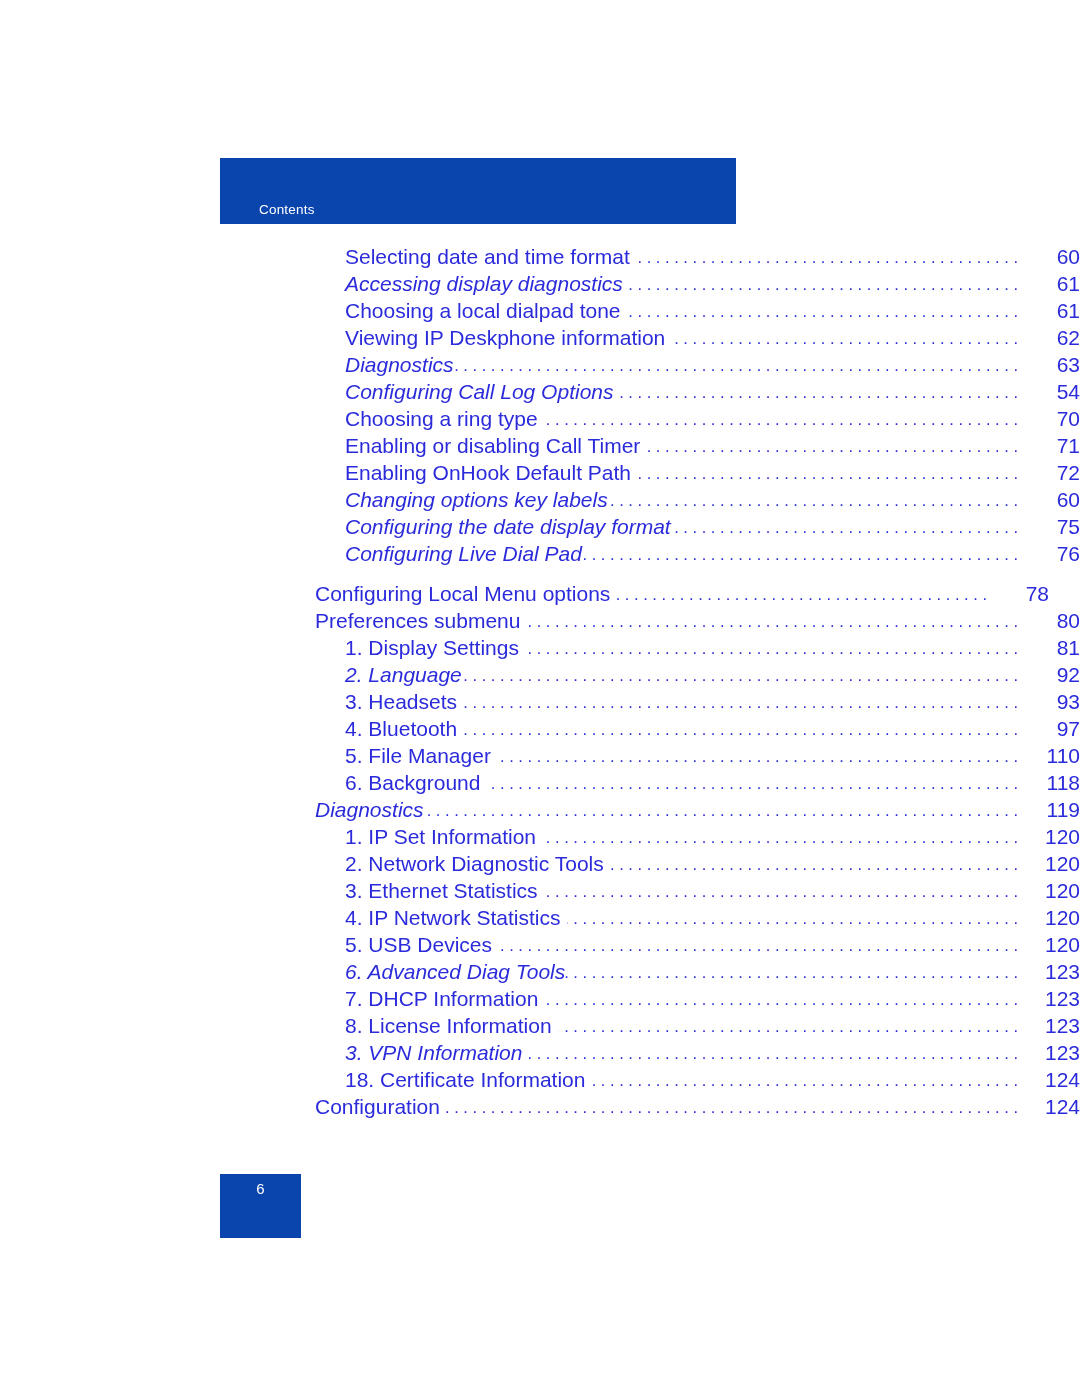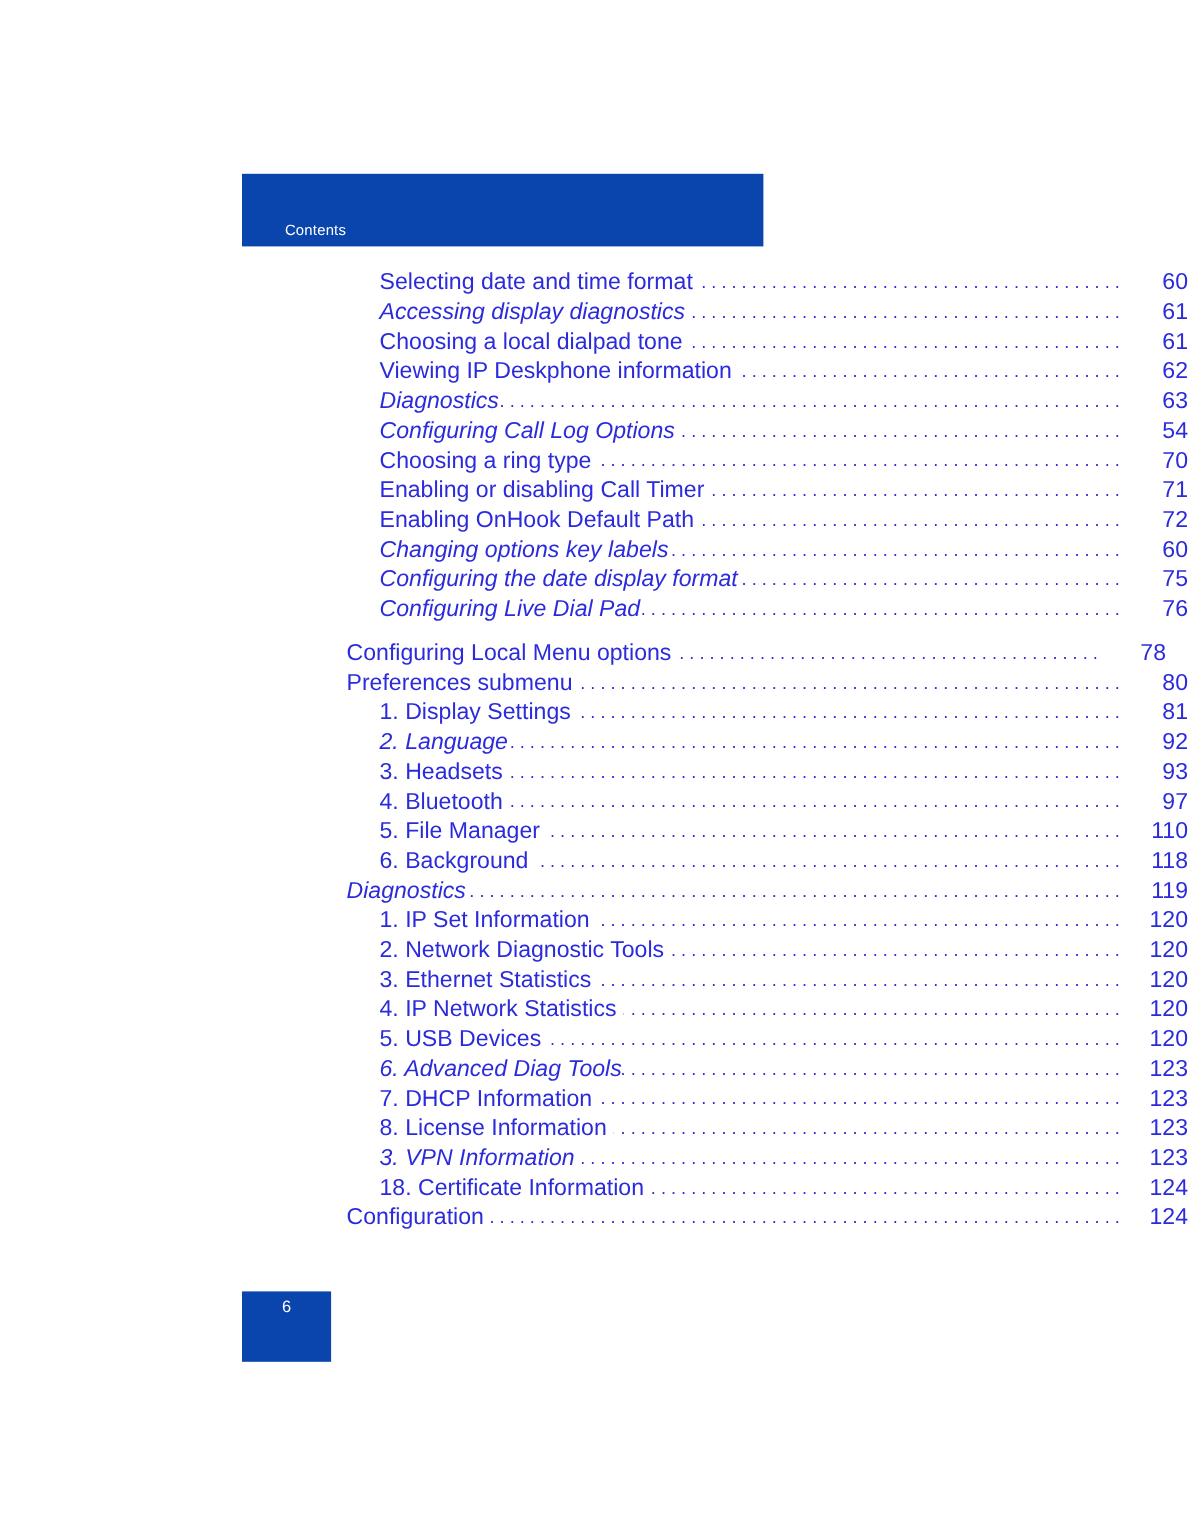--- a/index.html
+++ b/index.html
@@ -19,21 +19,21 @@
     position: absolute;
     inset: 0;
     background: #ffffff;
   }
 
   
   .header-band {
     position: absolute;
     left: 220px;
     top: 158px;
-    width: 474px;
+    width: 516px;
     height: 66px;
     background: #0a45ae;
   }
   .header-title {
     position: absolute;
     left: 39px;
     bottom: 8px;
     color: #ffffff;
     font-size: 13.5px;
     letter-spacing: 0.2px;
@@ -94,21 +94,21 @@
   
   .toc-row.tight .toc-label { padding-right: 0px; font-style: italic; }
 
   .toc-page {
     flex: 0 0 auto;
     width: 58px;
     text-align: right;
     padding-right: 0px;
   }
   
-  .toc-row.shift-left { padding-right: 20px; }
+  .toc-row.shift-left { padding-right: 31px; }
 
   
   .footer-band {
     position: absolute;
     left: 220px;
     top: 1174px;
     width: 81px;
     height: 64px;
     background: #0a45ae;
   }

